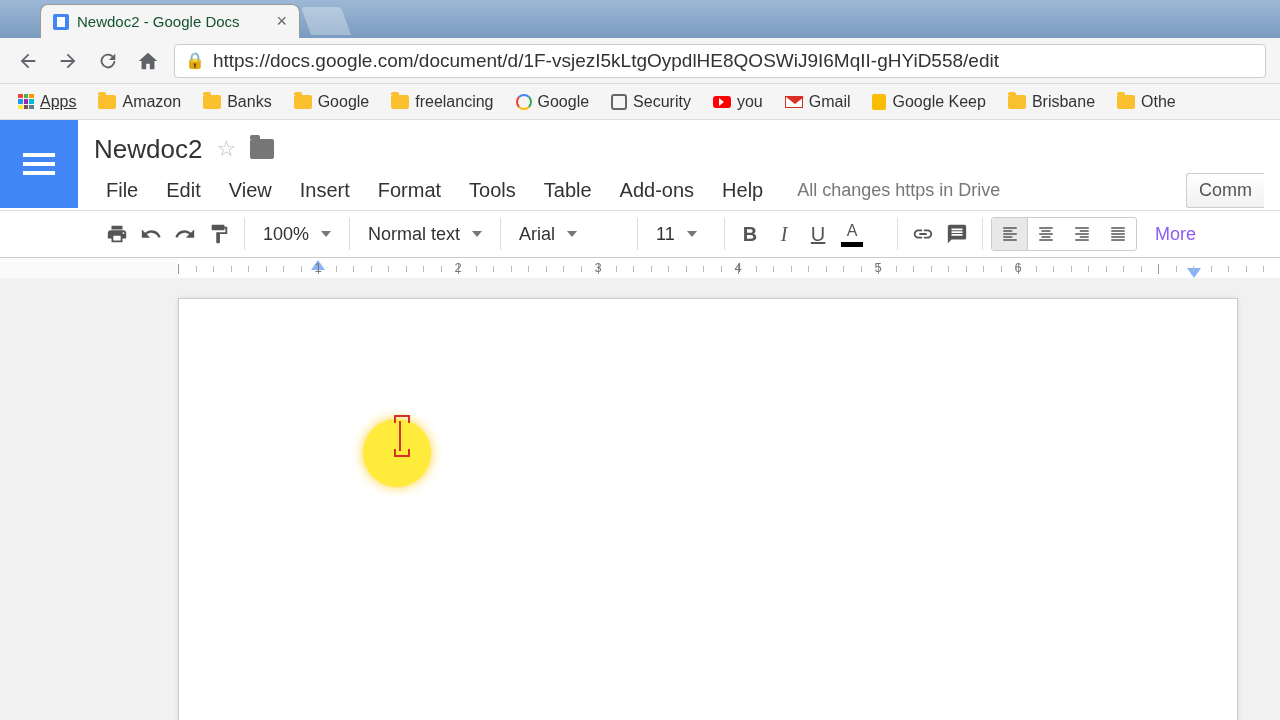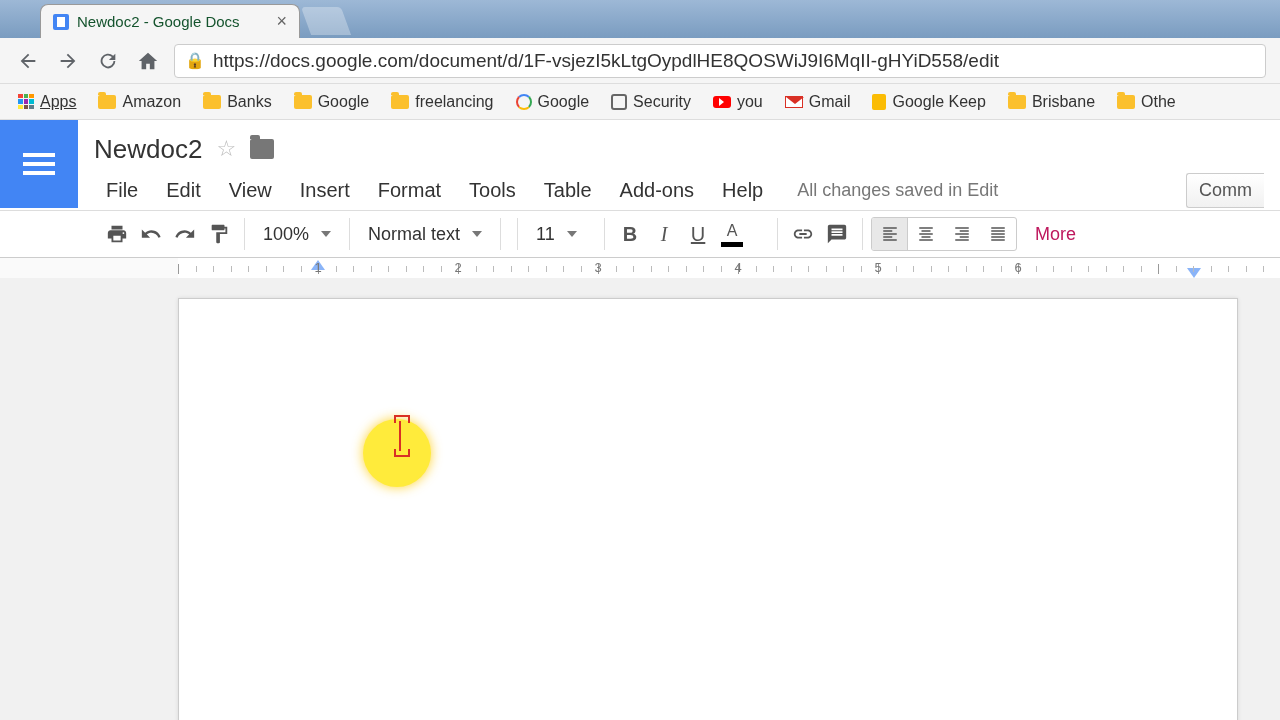--- a/index.html
+++ b/index.html
@@ -57,21 +57,21 @@
 
 
 .toolbar { height: 48px; border-top: 1px solid #ddd; border-bottom: 1px solid #ccc; display: flex; align-items: center; padding: 0 16px 0 100px; background: #fff; }
 .tb-btn { width: 34px; height: 34px; display: flex; align-items: center; justify-content: center; color: #555; cursor: pointer; }
 .tb-sep { width: 1px; height: 32px; background: #ddd; margin: 0 8px; }
 .tb-dd { display: flex; align-items: center; gap: 12px; padding: 0 10px; font-size: 18px; color: #333; cursor: pointer; height: 34px; }
 .tb-dd .caret { border-top: 6px solid #777; border-left: 5px solid transparent; border-right: 5px solid transparent; }
 .align-group { display: flex; border: 1px solid #ccc; border-radius: 3px; overflow: hidden; }
 .align-btn { width: 36px; height: 32px; display:flex; align-items:center; justify-content:center; cursor:pointer; }
 .align-btn.active { background: #e8e8e8; border-right: 1px solid #ccc; }
-.more-btn { margin-left: 10px; font-size: 18px; color: #be185d; padding: 4px 8px; cursor: pointer; }
+.more-btn { margin-left: 10px; font-size: 18px; color: #8b5cf6; padding: 4px 8px; cursor: pointer; }
 
 
 .ruler { height: 22px; background: #fafafa; border-bottom: 1px solid #e0e0e0; position: relative; margin-left: 0; }
 .ruler-inner { position: absolute; left: 178px; right: 0; top: 0; height: 100%; background: #fff; }
 .ruler-tick { position: absolute; top: 6px; width: 1px; height: 10px; background: #999; }
 .ruler-tick.minor { height: 6px; top: 8px; background: #bbb; }
 .ruler-num { position: absolute; top: 2px; font-size: 13px; color: #777; transform: translateX(-50%); }
 .indent-marker { position: absolute; top: 2px; width: 0; height: 0; border-left: 7px solid transparent; border-right: 7px solid transparent; border-bottom: 10px solid #8ab4f8; transform: translateX(-50%); }
 .indent-marker.down { top: 10px; border-bottom: none; border-top: 10px solid #8ab4f8; }
 
@@ -208,21 +208,21 @@
     <div class="docs-menu-row">
       <span class="menu-item">File</span>
       <span class="menu-item">Edit</span>
       <span class="menu-item">View</span>
       <span class="menu-item">Insert</span>
       <span class="menu-item">Format</span>
       <span class="menu-item">Tools</span>
       <span class="menu-item">Table</span>
       <span class="menu-item">Add-ons</span>
       <span class="menu-item">Help</span>
-      <span class="save-status">All changes saved in Edit</span>
+      <span class="save-status">All changes https in Drive</span>
       <span class="comm-btn">Comm</span>
     </div>
   </div>
 </div>
 
 <div class="toolbar">
   <div class="tb-btn">
       <svg width="22" height="22" viewBox="0 0 24 24">
         <path fill="#555" d="M19 8H5c-1.7 0-3 1.3-3 3v6h4v4h12v-4h4v-6c0-1.7-1.3-3-3-3zm-3 11H8v-5h8v5zm3-7c-.6 0-1-.4-1-1s.4-1 1-1 1 .4 1 1-.4 1-1 1zm-1-9H6v4h12V3z"></path>
       </svg>
@@ -246,20 +246,24 @@
   <div class="tb-dd">
       <span>100%</span>
       <div class="caret"></div>
     </div>
   <div class="tb-sep"></div>
   <div class="tb-dd" style="min-width:130px">
       <span>Normal text</span>
       <div class="caret"></div>
     </div>
   <div class="tb-sep"></div>
+  <div class="tb-dd" style="min-width:120px">
+      <span>Arial</span>
+      <div class="caret"></div>
+    </div>
   <div class="tb-sep"></div>
   <div class="tb-dd" style="min-width:70px">
       <span>11</span>
       <div class="caret"></div>
     </div>
   <div class="tb-sep"></div>
   <div class="tb-btn">
       <b style="font-size:20px;color:#555">B</b>
     </div>
   <div class="tb-btn">

